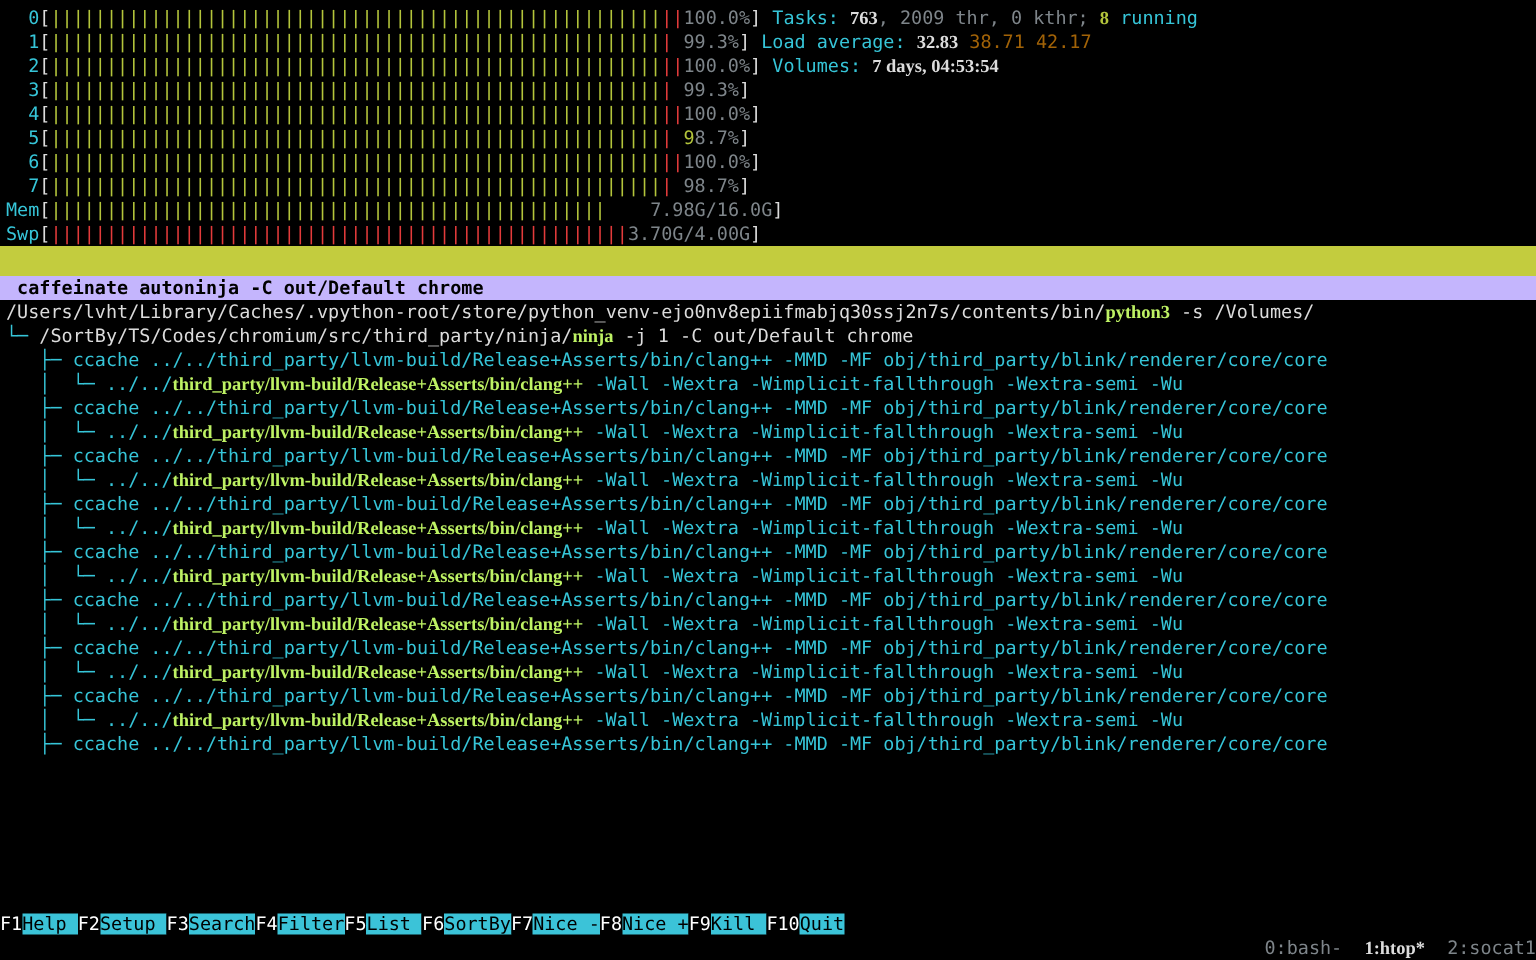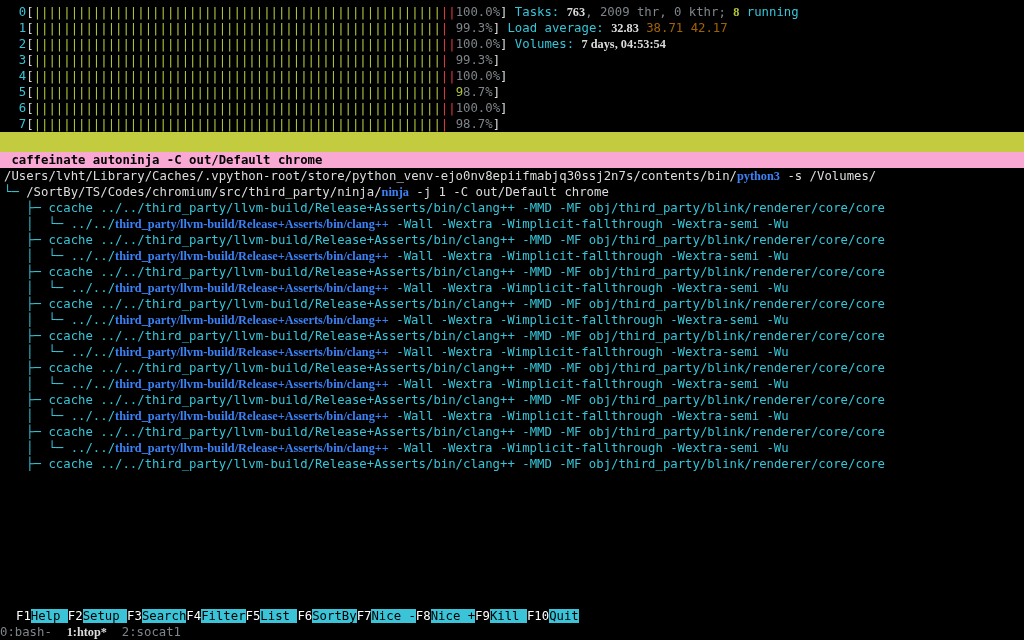--- a/index.html
+++ b/index.html
@@ -3,46 +3,48 @@
 <meta charset="utf-8">
 <style>
 html,body{margin:0;padding:0;background:#000;color:#ccc;font-family:Menlo,Consolas,monospace;font-size:12.3px;line-height:16px;width:1024px;height:640px;overflow:hidden;}
 .row{white-space:pre;}
 .c-cyan{color:#36c5d8;}
 .c-dcyan{color:#a16207;}
 .c-red{color:#e33b3b;}
 .c-green{color:#b3c43b;}
 .c-grey{color:#7e858a;}
 .c-white{color:#dcdcdc;}
-.c-yellow{color:#3b82f6;margin-top:36px;}
+.c-yellow{color:#bef264;margin-top:36px;}
 .c-bold{font-weight:bold;font-family:Liberation Serif, serif;}
 .top{padding:4px 4px 0 4px;}
 .sep{height:20px;background:#c3cc3e;}
-.cmd-hdr{background:#f9a8d4;color:#000;font-weight:bold;white-space:pre;padding:0 4px;}
+.cmd-hdr{background:#c4b5fd;color:#000;font-weight:bold;white-space:pre;padding:0 4px;}
 .plist{padding:0 0 0 4px;}
 .plist .row{overflow:hidden;}
-.footer{position:absolute;bottom:16px;left:16px;right:0;white-space:nowrap;}
+.footer{position:absolute;bottom:16px;left:0;right:0;white-space:nowrap;}
 .fkey{background:#000;color:#fff;padding:0;}
 .flabel{background:#3bc3d8;color:#000;padding:0;}
-.tabs{position:absolute;bottom:0;left:0;right:0;text-align:left;color:#ccc;white-space:pre;}
+.tabs{position:absolute;bottom:0;left:16px;right:0;text-align:right;color:#ccc;white-space:pre;}
 </style>
 </head>
 <body>
 
 <div class="top">
   <div id="cpu-rows">
       <div class="row"><span class="c-cyan">  0</span><span class="c-white">[</span><span class="c-green">|||||||||||||||||||||||||||||||||||||||||||||||||||||||</span><span class="c-red">||</span><span class="c-grey">100.0%</span><span class="c-white">]</span><span class="c-cyan"> Tasks: </span><span class="c-white c-bold">763</span><span class="c-grey">, 2009 thr, 0 kthr; </span><span class="c-green c-bold">8</span><span class="c-cyan"> running</span></div>
       <div class="row"><span class="c-cyan">  1</span><span class="c-white">[</span><span class="c-green">|||||||||||||||||||||||||||||||||||||||||||||||||||||||</span><span class="c-red">|</span> <span class="c-grey">99.3%</span><span class="c-white">]</span><span class="c-cyan"> Load average: </span><span class="c-white c-bold">32.83</span> <span class="c-dcyan">38.71</span> <span class="c-dcyan">42.17</span></div>
       <div class="row"><span class="c-cyan">  2</span><span class="c-white">[</span><span class="c-green">|||||||||||||||||||||||||||||||||||||||||||||||||||||||</span><span class="c-red">||</span><span class="c-grey">100.0%</span><span class="c-white">]</span><span class="c-cyan"> Volumes: </span><span class="c-white c-bold">7 days, 04:53:54</span></div>
       <div class="row"><span class="c-cyan">  3</span><span class="c-white">[</span><span class="c-green">|||||||||||||||||||||||||||||||||||||||||||||||||||||||</span><span class="c-red">|</span> <span class="c-grey">99.3%</span><span class="c-white">]</span></div>
       <div class="row"><span class="c-cyan">  4</span><span class="c-white">[</span><span class="c-green">|||||||||||||||||||||||||||||||||||||||||||||||||||||||</span><span class="c-red">||</span><span class="c-grey">100.0%</span><span class="c-white">]</span></div>
       <div class="row"><span class="c-cyan">  5</span><span class="c-white">[</span><span class="c-green">|||||||||||||||||||||||||||||||||||||||||||||||||||||||</span><span class="c-red">|</span> <span class="c-green">9</span><span class="c-grey">8.7%</span><span class="c-white">]</span></div>
       <div class="row"><span class="c-cyan">  6</span><span class="c-white">[</span><span class="c-green">|||||||||||||||||||||||||||||||||||||||||||||||||||||||</span><span class="c-red">||</span><span class="c-grey">100.0%</span><span class="c-white">]</span></div>
       <div class="row"><span class="c-cyan">  7</span><span class="c-white">[</span><span class="c-green">|||||||||||||||||||||||||||||||||||||||||||||||||||||||</span><span class="c-red">|</span> <span class="c-grey">98.7%</span><span class="c-white">]</span></div>
     </div>
+  <div class="row" id="mem-row"><span class="c-cyan">Mem</span><span class="c-white">[</span><span class="c-green">||||||||||||||||||||||||||||||||||||||||||||||||||</span><span class="c-red"></span>    <span class="c-grey">7.98G</span><span class="c-grey">/16.0G</span><span class="c-white">]</span></div>
+  <div class="row" id="swp-row"><span class="c-cyan">Swp</span><span class="c-white">[</span><span class="c-red">||||||||||||||||||||||||||||||||||||||||||||||||||||</span><span class="c-grey">3.70G</span><span class="c-grey">/4.00G</span><span class="c-white">]</span></div>
 </div>
 
 <div class="sep"></div>
 <div class="cmd-hdr"><span> caffeinate autoninja -C out/Default chrome</span></div>
 
 <div class="plist">
   <div class="row"><span class="c-white">/Users/lvht/Library/Caches/.vpython-root/store/python_venv-ejo0nv8epiifmabjq30ssj2n7s/contents/bin/</span><span class="c-yellow c-bold">python3</span><span class="c-white"> -s /Volumes/</span></div>
   <div class="row"><span class="c-cyan">└─ </span><span class="c-white">/SortBy/TS/Codes/chromium/src/third_party/ninja/</span><span class="c-yellow c-bold">ninja</span><span class="c-white"> -j 1 -C out/Default chrome</span></div>
   <div id="cc-rows">
       <div class="row"><span class="c-cyan">   ├─ </span><span class="c-cyan">ccache ../../third_party/llvm-build/Release+Asserts/bin/clang++ -MMD -MF obj/third_party/blink/renderer/core/core</span></div>

